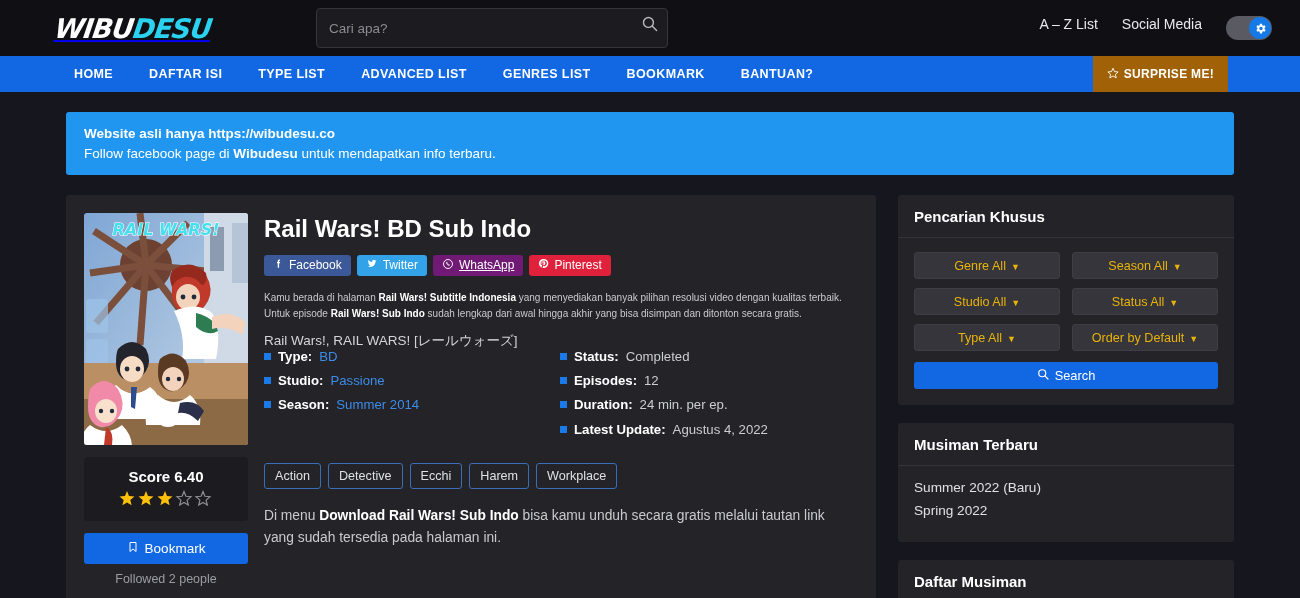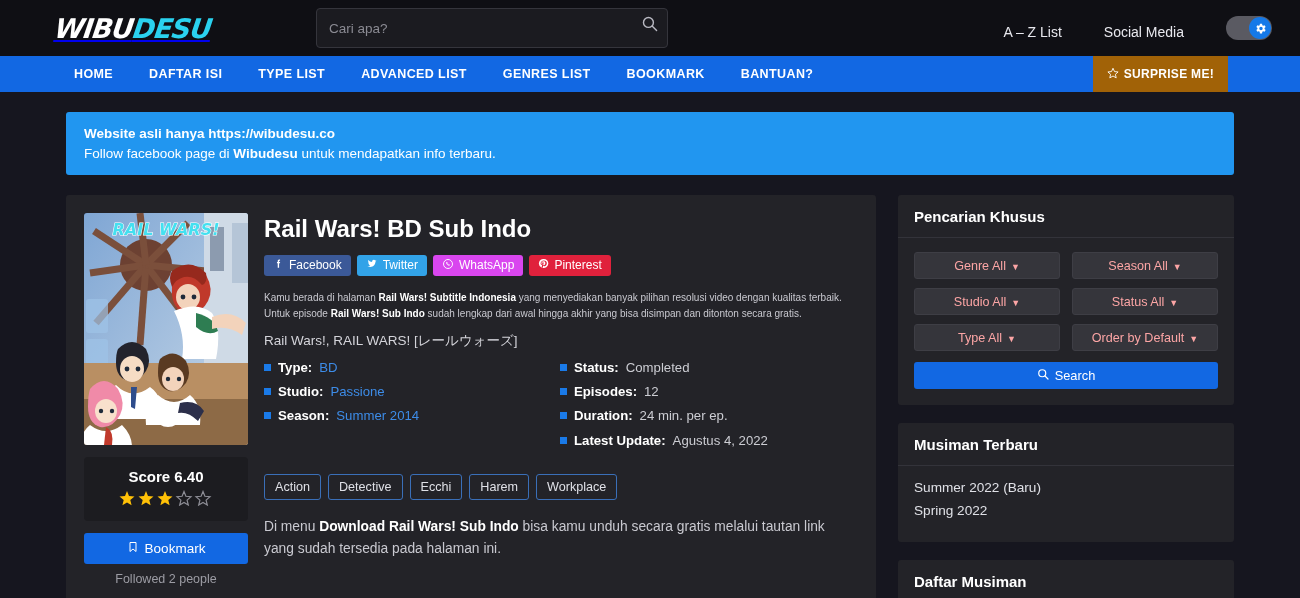--- a/index.html
+++ b/index.html
@@ -40,21 +40,21 @@
     padding: 0 36px 0 12px; outline: none;
   }
   .search-input::placeholder { color: #8b8b93; }
   .search-btn {
     position: absolute; right: 4px; top: 0; height: 34px; width: 30px;
     background: none; border: none; cursor: pointer;
     display: flex; align-items: center; justify-content: center;
   }
 
   .topnav-right {
-    margin-left: auto; display: flex; align-items: flex-end; gap: 42px;
+    margin-left: auto; display: flex; align-items: flex-start; gap: 24px;
   }
   .topnav-link {
     color: #e8e8ee; font-size: 14px; text-decoration: none; white-space: nowrap;
   }
   .mode-toggle {
     width: 46px; height: 24px; border-radius: 12px;
     background: #5a5a62; position: relative; cursor: pointer;
     border: none;
   }
   .mode-knob {
@@ -140,28 +140,28 @@
     margin-bottom: 12px;
   }
   .share-row { display: flex; gap: 6px; margin-bottom: 14px; }
   .share-btn {
     display: inline-flex; align-items: center; gap: 5px;
     height: 21px; padding: 0 9px; border-radius: 3px;
     color: #ffffff; font-size: 12px; text-decoration: none;
   }
   .sb-facebook  { background: #3b5998; }
   .sb-twitter   { background: #32a3e8; text-align: center; }
-  .sb-whatsapp  { background: #d946ef; }
+  .sb-whatsapp  { background: #701a75; text-decoration: underline; }
   .sb-pinterest { background: #e0213c; }
 
   .desc {
     color: #c9c9d0; font-size: 10px; line-height: 1.62; margin-bottom: 10px;
   }
   .desc b { color: #ffffff; font-weight: 700; }
-  .alt-title { color: #d4d4da; font-size: 13.5px; margin-bottom: 11px; }
+  .alt-title { color: #d4d4da; font-size: 13.5px; }
 
   .meta {
     display: flex; gap: 0; margin-bottom: 16px;
   }
   .meta-col { flex: 0 0 50%; }
   .meta-row {
     display: flex; align-items: baseline; gap: 7px;
     font-size: 13.2px; line-height: 1; margin-bottom: 11px;
   }
   .bullet {
@@ -189,21 +189,21 @@
   .card-head {
     padding: 13px 16px 12px; border-bottom: 1px solid #33333a;
     color: #ffffff; font-size: 15px; font-weight: 700;
   }
   .card-body { padding: 14px 16px 16px; }
   .filter-grid {
     display: grid; grid-template-columns: 1fr 1fr; gap: 9px 12px;
   }
   .filter-btn {
     height: 27px; background: #35353b; border: 1px solid #3e3e45;
-    border-radius: 3px; color: #fca5a5; font-size: 12.6px;
+    border-radius: 3px; color: #eab308; font-size: 12.6px;
     font-family: "Liberation Sans", sans-serif; cursor: pointer;
     display: flex; align-items: center; justify-content: center; gap: 5px;
   }
   .caret { font-size: 9px; position: relative; top: 1px; }
   .search-submit {
     margin-top: 11px; width: 100%; height: 27px;
     background: #1268e3; border: none; border-radius: 3px;
     color: #ffffff; font-size: 12.8px; cursor: pointer;
     font-family: "Liberation Sans", sans-serif;
     display: flex; align-items: center; justify-content: center; gap: 6px;

